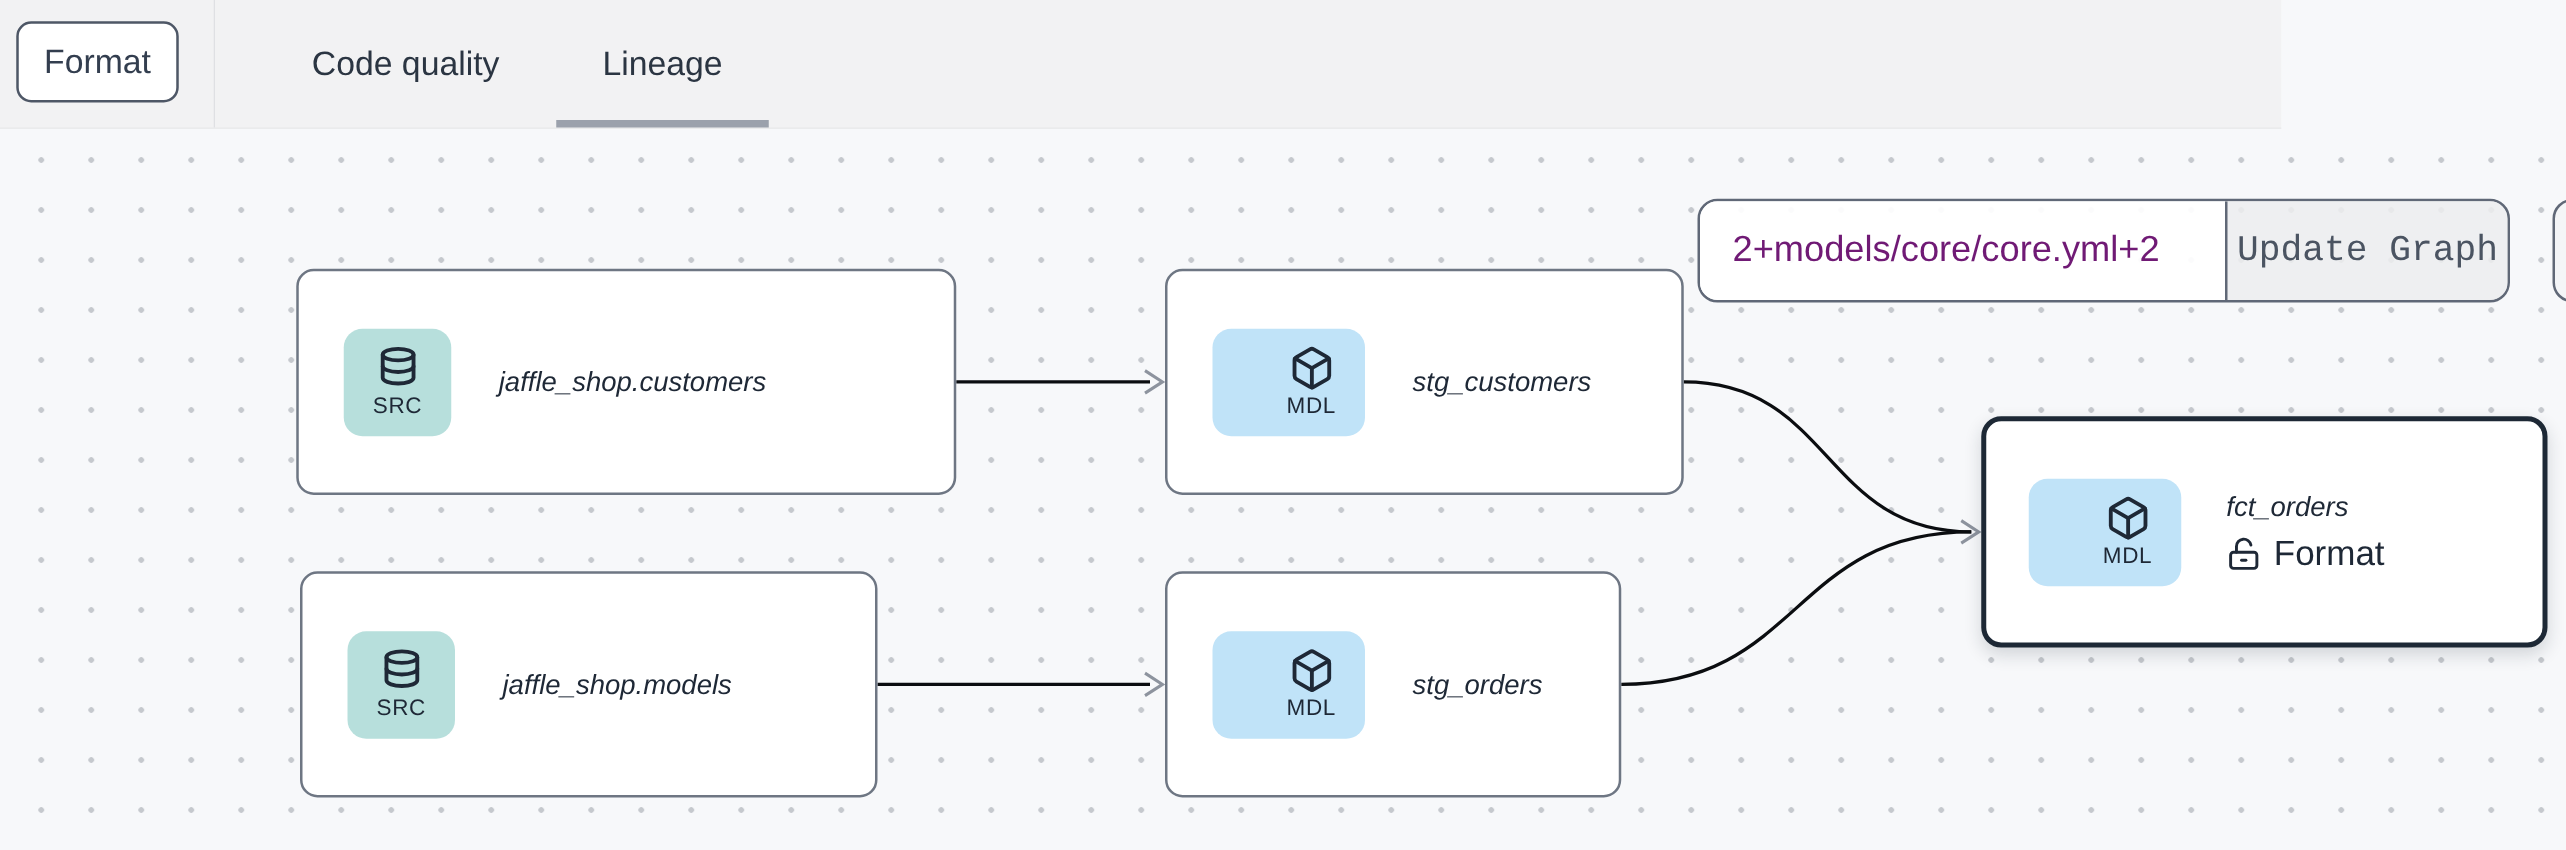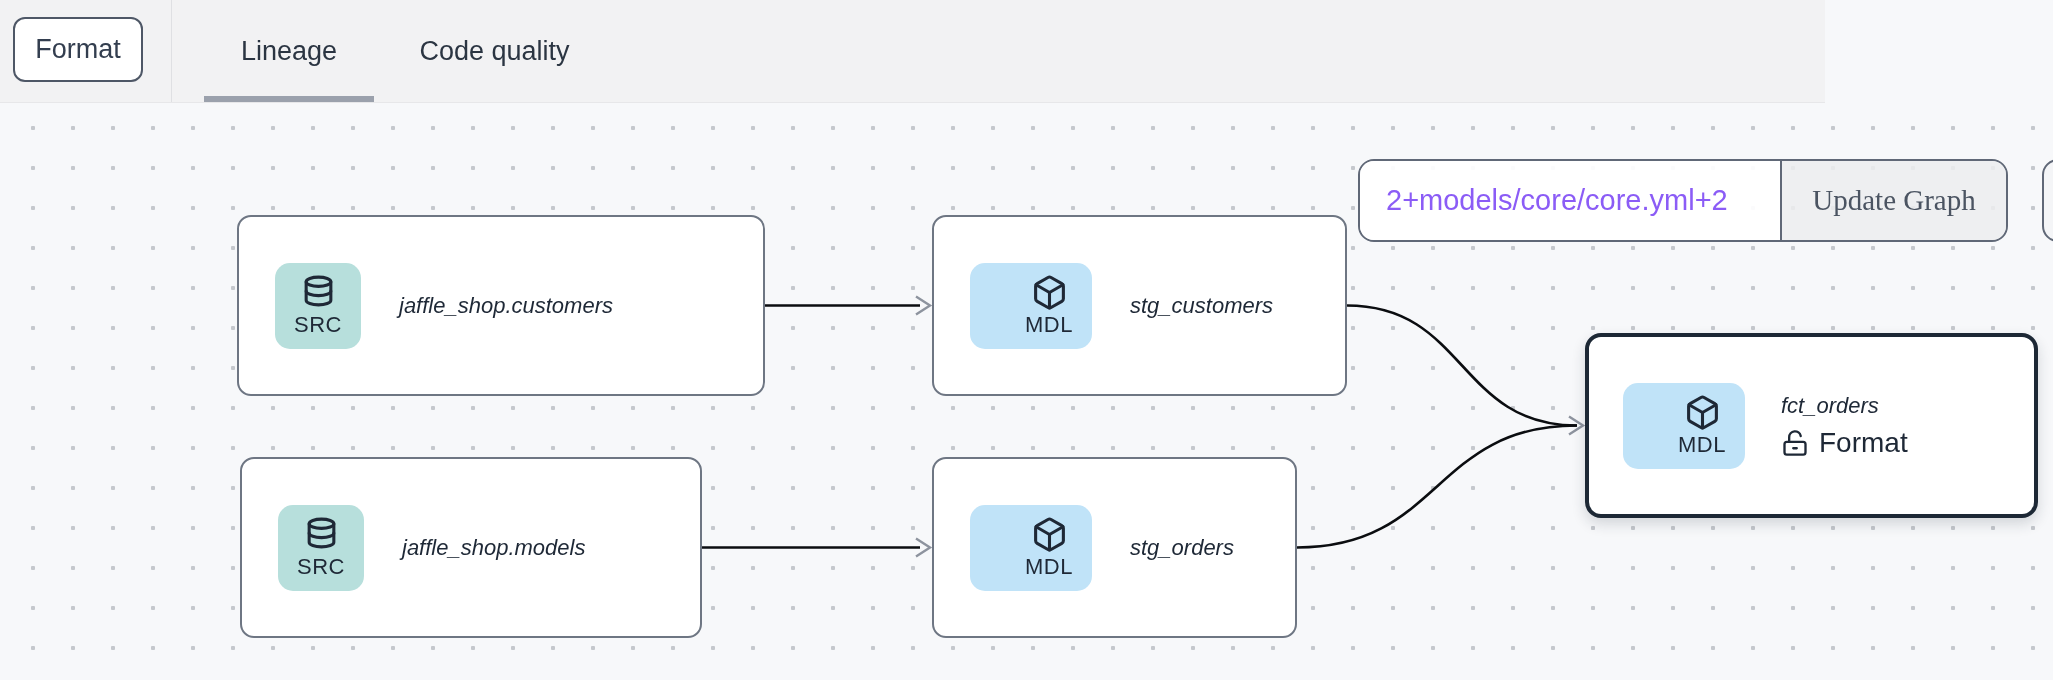--- a/index.html
+++ b/index.html
@@ -62,67 +62,67 @@
   }
   .badge{
     width:86px;height:86px;border-radius:15px;flex:0 0 86px;
     display:flex;flex-direction:column;align-items:center;justify-content:center;
     color:var(--text-dark,#1e2836);
   }
   .badge-SRC{background:var(--src-badge,#b7dfdc);}
   .badge-MDL{background:var(--mdl-badge,#c0e3f8);padding-left:36px;}
   .bicon{display:block;height:38px;}
   .bicon svg{width:37px;height:37px;display:block;}
-  .btext{font-size:22px;line-height:1.15;letter-spacing:0.5px;}
+  .btext{font-size:18px;line-height:1.15;letter-spacing:0.5px;}
   .ntext{display:flex;flex-direction:column;justify-content:center;}
   .nlabel{font-size:22px;color:var(--text-dark,#1e2836);white-space:nowrap;font-style:italic;}
   .nsub{
     display:flex;align-items:center;gap:10px;margin-top:8px;
     font-size:28px;color:var(--text-dark,#1e2836);
   }
   .sicon svg{width:28px;height:28px;display:block;}
   
   .controls{
     position:absolute;left:1358px;top:159px;height:83px;width:650px;
     display:flex;box-sizing:border-box;
     border:2px solid #606877;border-radius:16px;overflow:hidden;
     z-index:3;background:transparent;
   }
   .selector-input{
     width:420px;height:100%;box-sizing:border-box;border:none;outline:none;
     background:rgba(255,255,255,0.93);
     font-family:"Liberation Sans",sans-serif;
-    font-size:29px;color:#8b5cf6;padding:0 0 0 26px;
+    font-size:29px;color:#701a75;padding:0 0 0 26px;
   }
   .update-btn{
     flex:1;height:100%;border:none;border-left:2px solid #606877;
     background:rgba(236,237,239,0.85);
-    font-family:Liberation Serif, serif;
+    font-family:Liberation Mono, monospace;
     font-size:29px;color:#4b5462;cursor:pointer;
   }
   .partial-control{
     position:absolute;left:2042px;top:159px;width:44px;height:83px;
     box-sizing:border-box;border:2px solid #606877;border-radius:16px;
     background:rgba(243,244,246,0.9);z-index:3;
   }
 </style>
 </head>
 <body>
 
 <div class="topbar">
   <button class="format-btn">Format</button>
   <div class="vdivider"></div>
   <div class="tabs">
+    <div class="tab tab-codequality">
+      <span class="tab-label">Code quality</span>
+
+    </div>
     <div class="tab tab-lineage active">
       <span class="tab-label">Lineage</span>
       <div class="tab-underline"></div>
-    </div>
-    <div class="tab tab-codequality">
-      <span class="tab-label">Code quality</span>
-
     </div>
   </div>
 </div>
 
 <div class="canvas"></div>
 
 <svg class="edges" id="edge-svg" width="2053" height="680" viewBox="0 0 2053 680">
     <path d="M765,305.5 L920,305.5" fill="none" stroke="#0b0d10" stroke-width="2.6"></path>
     <path d="M916,296.5 L930,305.5 L916,314.5" fill="none" stroke="#8d939e" stroke-width="2.4"></path>
     <path d="M702,547.5 L920,547.5" fill="none" stroke="#0b0d10" stroke-width="2.6"></path>

